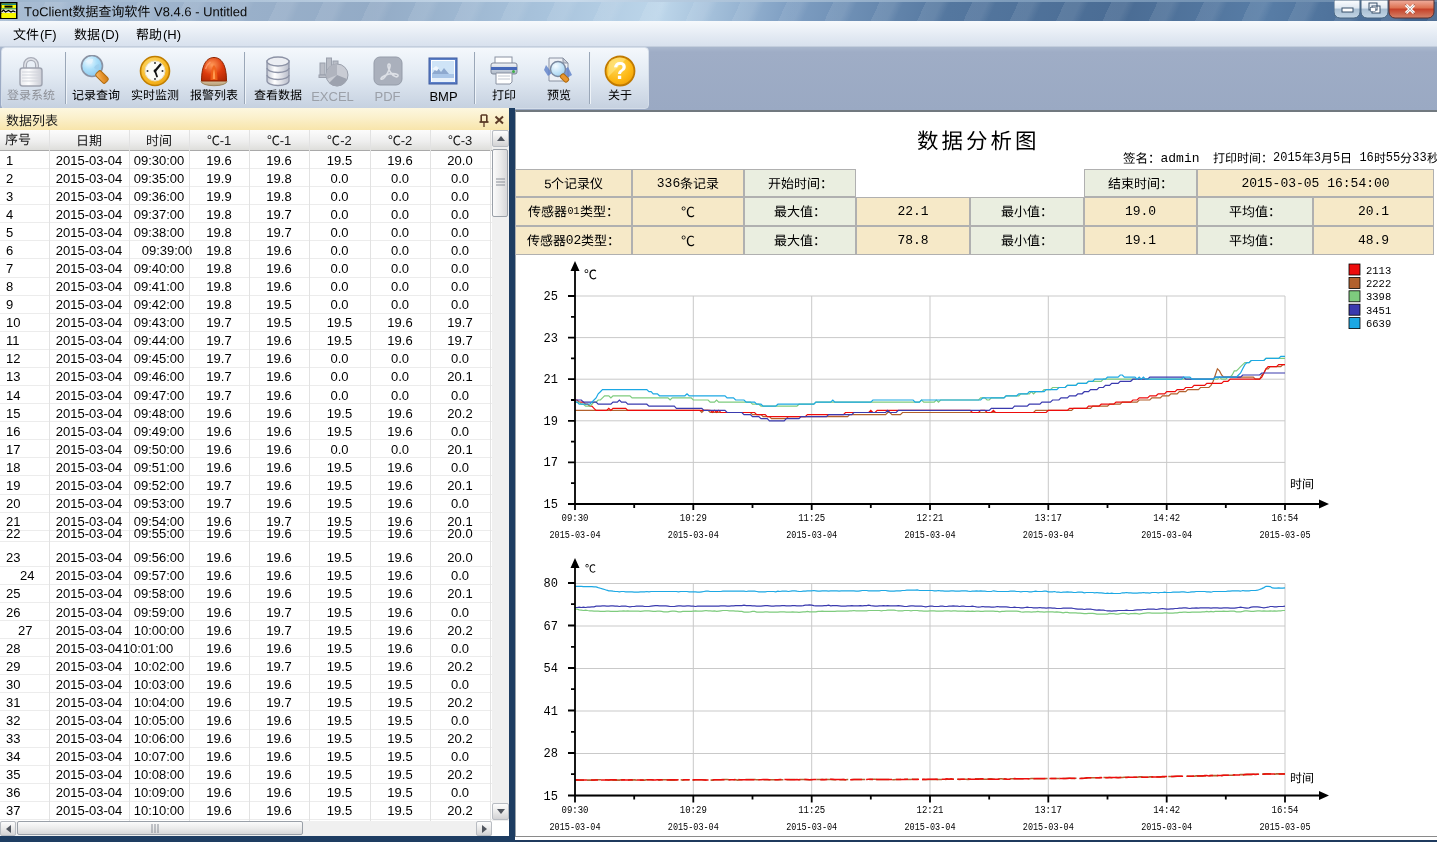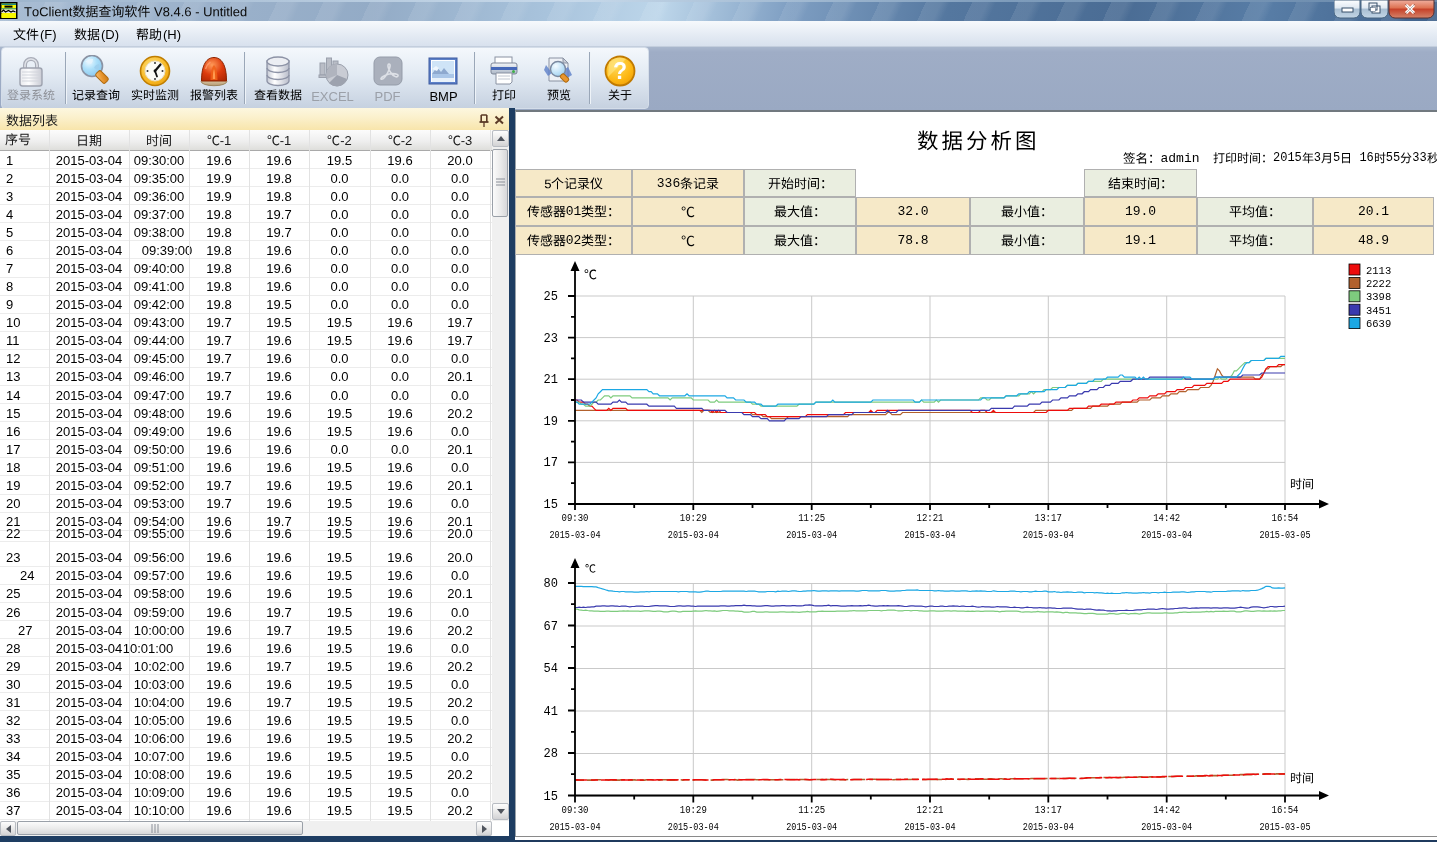--- a/index.html
+++ b/index.html
@@ -998,29 +998,32 @@
       <svg class="" style="" width="65.0" height="13" viewBox="0 0 5000 1000">
         <g fill="#000" transform="translate(0,864) scale(1,-1)">
           <use href="#c7ed3" x="0"></use>
           <use href="#c675f" x="1000"></use>
           <use href="#c65f6" x="2000"></use>
           <use href="#c95f4" x="3000"></use>
           <use href="#cff1a" x="4000"></use>
         </g>
       </svg>
     </div>
+<div class="itable-cell beige" style="left:681px;top:57px;width:237px;height:28px;border:1px solid #b0b0b0">
+      <span class="mono" style="font-size:13px">2015-03-05 16:54:00</span>
+    </div>
 <div class="itable-cell beige" style="left:-1px;top:85px;width:117px;height:29px;border:1px solid #b0b0b0">
       <svg class="" style="" width="39.0" height="13" viewBox="0 0 3000 1000">
         <g fill="#000" transform="translate(0,864) scale(1,-1)">
           <use href="#c4f20" x="0"></use>
           <use href="#c611f" x="1000"></use>
           <use href="#c5668" x="2000"></use>
         </g>
       </svg>
-      <span class="mono" style="font-size:13px">01</span>
+      <span class="mono" style="font-size:10px">01</span>
       <svg class="" style="" width="39.0" height="13" viewBox="0 0 3000 1000">
         <g fill="#000" transform="translate(0,864) scale(1,-1)">
           <use href="#c7c7b" x="0"></use>
           <use href="#c578b" x="1000"></use>
           <use href="#cff1a" x="2000"></use>
         </g>
       </svg>
     </div>
 <div class="itable-cell beige" style="left:116px;top:85px;width:112px;height:29px;border:1px solid #b0b0b0">
       <svg class="" style="" width="14.0" height="14" viewBox="0 0 1000 1000">
@@ -1033,21 +1036,21 @@
       <svg class="" style="" width="52.0" height="13" viewBox="0 0 4000 1000">
         <g fill="#000" transform="translate(0,864) scale(1,-1)">
           <use href="#c6700" x="0"></use>
           <use href="#c5927" x="1000"></use>
           <use href="#c503c" x="2000"></use>
           <use href="#cff1a" x="3000"></use>
         </g>
       </svg>
     </div>
 <div class="itable-cell beige" style="left:340px;top:85px;width:114px;height:29px;border:1px solid #b0b0b0">
-      <span class="mono" style="font-size:13px">32.0</span>
+      <span class="mono" style="font-size:13px">22.1</span>
     </div>
 <div class="itable-cell lite" style="left:454px;top:85px;width:114px;height:29px;border:1px solid #b0b0b0">
       <svg class="" style="" width="52.0" height="13" viewBox="0 0 4000 1000">
         <g fill="#000" transform="translate(0,864) scale(1,-1)">
           <use href="#c6700" x="0"></use>
           <use href="#c5c0f" x="1000"></use>
           <use href="#c503c" x="2000"></use>
           <use href="#cff1a" x="3000"></use>
         </g>
       </svg>

